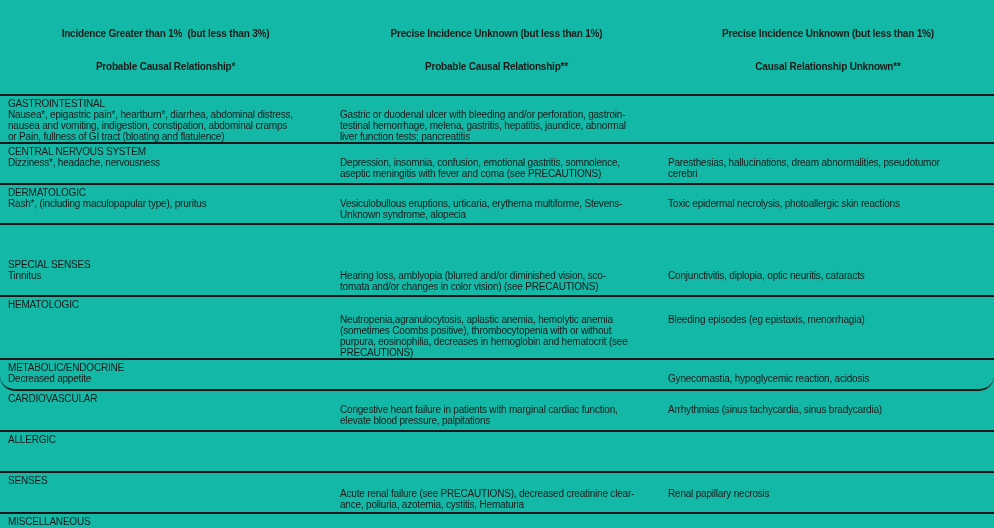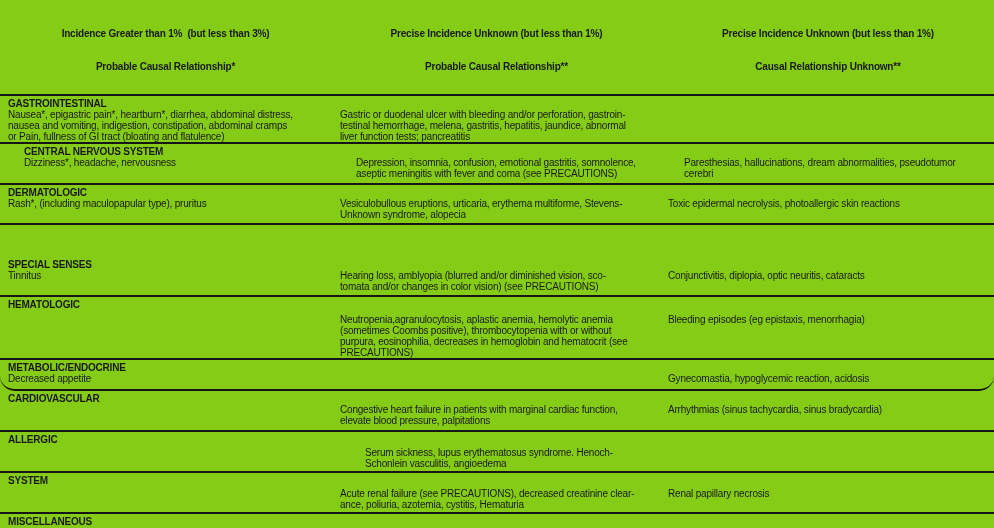--- a/index.html
+++ b/index.html
@@ -1,19 +1,19 @@
 <!DOCTYPE html>
 <html><head>
 <meta charset="utf-8">
 <style>
   * { margin: 0; padding: 0; box-sizing: border-box; }
   body { background: #e8e8e8; }
   .page {
     width: 994px; height: 528px;
-    background: #84cc16;
+    background: #14b8a6;
     color: #1a1a1a;
     font-family: "Liberation Sans", "DejaVu Sans", sans-serif;
     font-size: 10px;
     line-height: 11px;
     letter-spacing: -0.2px;
     overflow: hidden;
     position: relative;
   }
   .hdr-row {
     display: grid;
@@ -25,25 +25,25 @@
   .hdr-cell { text-align: center; font-weight: bold; white-space: pre; }
   .row {
     display: grid;
     grid-template-columns: 331px 331px 332px;
     padding-top: 2px;
     border-bottom: 2px solid #161616;
   }
   .c1 { padding-left: 8px; }
   .c2 { padding-left: 9px; }
   .c3 { padding-left: 6px; }
-  .sys { font-weight: bold; white-space: pre; }
+  .sys { font-weight: normal; white-space: pre; }
   .cell-text { white-space: pre; }
   .c2 .cell-text, .c3 .cell-text { padding-top: 11px; }
   .row-gastro   { min-height: 45px; }
-  .row-cns      { min-height: 41px; padding-left: 16px; }
+  .row-cns      { min-height: 41px; }
   .row-derm     { min-height: 40px; }
   .row-senses   { min-height: 40px; margin-top: 32px; }
   .row-hema     { min-height: 53px; }
   .row-hema  .c2 .cell-text, .row-hema  .c3 .cell-text { padding-top: 15px; }
   .row-metab    { min-height: 31px; border-radius: 15px; }
   .row-cardio   { min-height: 41px; }
   .row-allergic { min-height: 41px; gap: 28px; }
   .row-allergic .c2 .cell-text, .row-allergic .c3 .cell-text { padding-top: 13px; }
   .row-renal    { min-height: 41px; }
   .row-renal .c2 .cell-text, .row-renal .c3 .cell-text { padding-top: 13px; }
@@ -175,29 +175,25 @@
     <div class="c3">
         <div class="cell-text">Arrhythmias (sinus tachycardia, sinus bradycardia)</div>
       </div>
   </div>
 
   <div class="row row-allergic">
     <div class="c1">
       <div class="sys">ALLERGIC</div>
       <div class="cell-text"></div>
     </div>
-    <div class="c3">
-        <div class="cell-text">Serum sickness, lupus erythematosus syndrome. Henoch-
-Schonlein vasculitis, angioedema</div>
-      </div>
   </div>
 
   <div class="row row-renal">
     <div class="c1">
-      <div class="sys">SYSTEM</div>
+      <div class="sys">SENSES</div>
       <div class="cell-text"></div>
     </div>
     <div class="c2">
         <div class="cell-text">Acute renal failure (see PRECAUTIONS), decreased creatinine clear-
 ance, poliuria, azotemia, cystitis, Hematuria</div>
       </div>
     <div class="c3">
         <div class="cell-text">Renal papillary necrosis</div>
       </div>
   </div>

